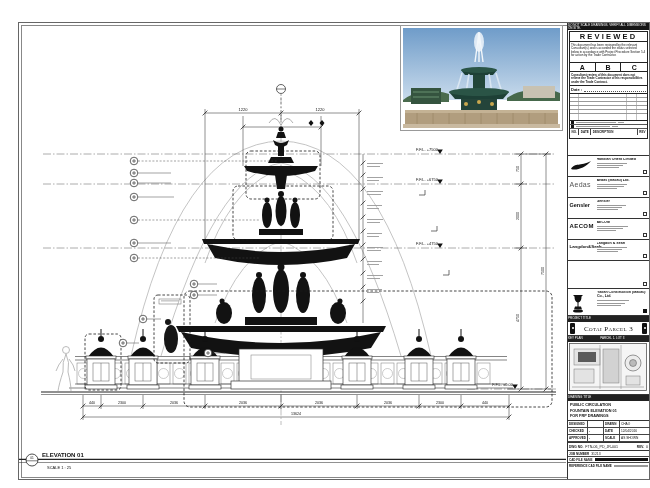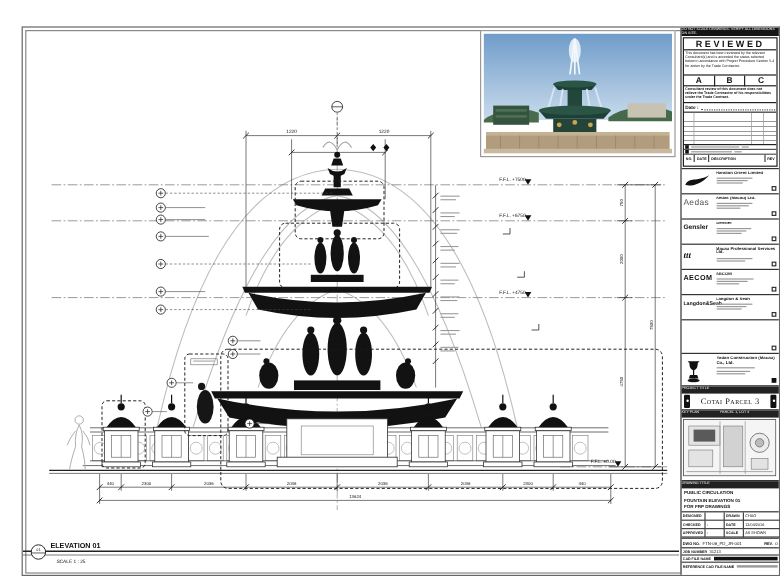--- a/index.html
+++ b/index.html
@@ -10,21 +10,21 @@
   
   .photo{position:absolute;left:381px;top:2px;width:163px;height:106px;background:#fff;
     border:1px solid #999;box-sizing:border-box;padding:2px;}
   .photo svg{display:block;width:157px;height:100px;}
   
   .tb{position:absolute;right:0;top:0;width:82px;height:456px;border-left:1px solid #333;
     box-sizing:border-box;display:flex;flex-direction:column;background:#fff;font-size:4px;}
   .tb *{box-sizing:border-box;}
   .strip{height:7px;background:#151515;color:#fff;overflow:hidden;flex:none;}
   .micro{font-size:6px;line-height:1.15;transform:scale(.5);transform-origin:0 0;width:198%;}
-  .stampbox{flex:none;height:111px;border-bottom:1px solid #333;padding:1px 1px 0 1px;}
+  .stampbox{flex:none;height:126px;border-bottom:1px solid #333;padding:1px 1px 0 1px;}
   .stampin{border:1px solid #222;height:108px;overflow:hidden;}
   .st-title{height:10px;border-bottom:1px solid #222;font-size:7.5px;font-weight:bold;
     letter-spacing:2.2px;text-align:center;line-height:10px;}
   .st-p{height:21px;overflow:hidden;padding:1px;border-bottom:1px solid #222;}
   .abc{display:grid;grid-template-columns:1fr 1fr 1fr;height:9px;border-bottom:1px solid #222;}
   .abc div{border-right:1px solid #222;font-size:7px;font-weight:bold;text-align:center;line-height:9px;}
   .abc div:last-child{border-right:none;}
   .st-p2{height:14px;overflow:hidden;padding:1px;border-bottom:1px solid #222;font-weight:bold;}
   .daterow{height:8px;border-bottom:1px solid #222;display:flex;align-items:center;padding:0 1px;gap:2px;}
   .dlabel{font-size:4px;font-weight:bold;}
@@ -529,31 +529,20 @@
       <div class="cinfo">
         <div class="cname">Gensler</div>
         <div class="bar" style="width:29px"></div>
         <div class="bar" style="width:25px"></div>
         <div class="bar" style="width:21px"></div>
       </div>
       <span class="cb"></span>
     </div>
     <div class="con">
       <div class="logo">
-          <span class="lg-ttt">ttt</span>
-        </div>
-      <div class="cinfo">
-        <div class="cname">Macau Professional Services Ltd.</div>
-        <div class="bar" style="width:30px"></div>
-        <div class="bar" style="width:24px"></div>
-      </div>
-      <span class="cb"></span>
-    </div>
-    <div class="con">
-      <div class="logo">
           <span class="lg-aecom">AECOM</span>
         </div>
       <div class="cinfo">
         <div class="cname">AECOM</div>
         <div class="bar" style="width:31px"></div>
         <div class="bar" style="width:26px"></div>
         <div class="bar" style="width:19px"></div>
       </div>
       <span class="cb"></span>
     </div>

